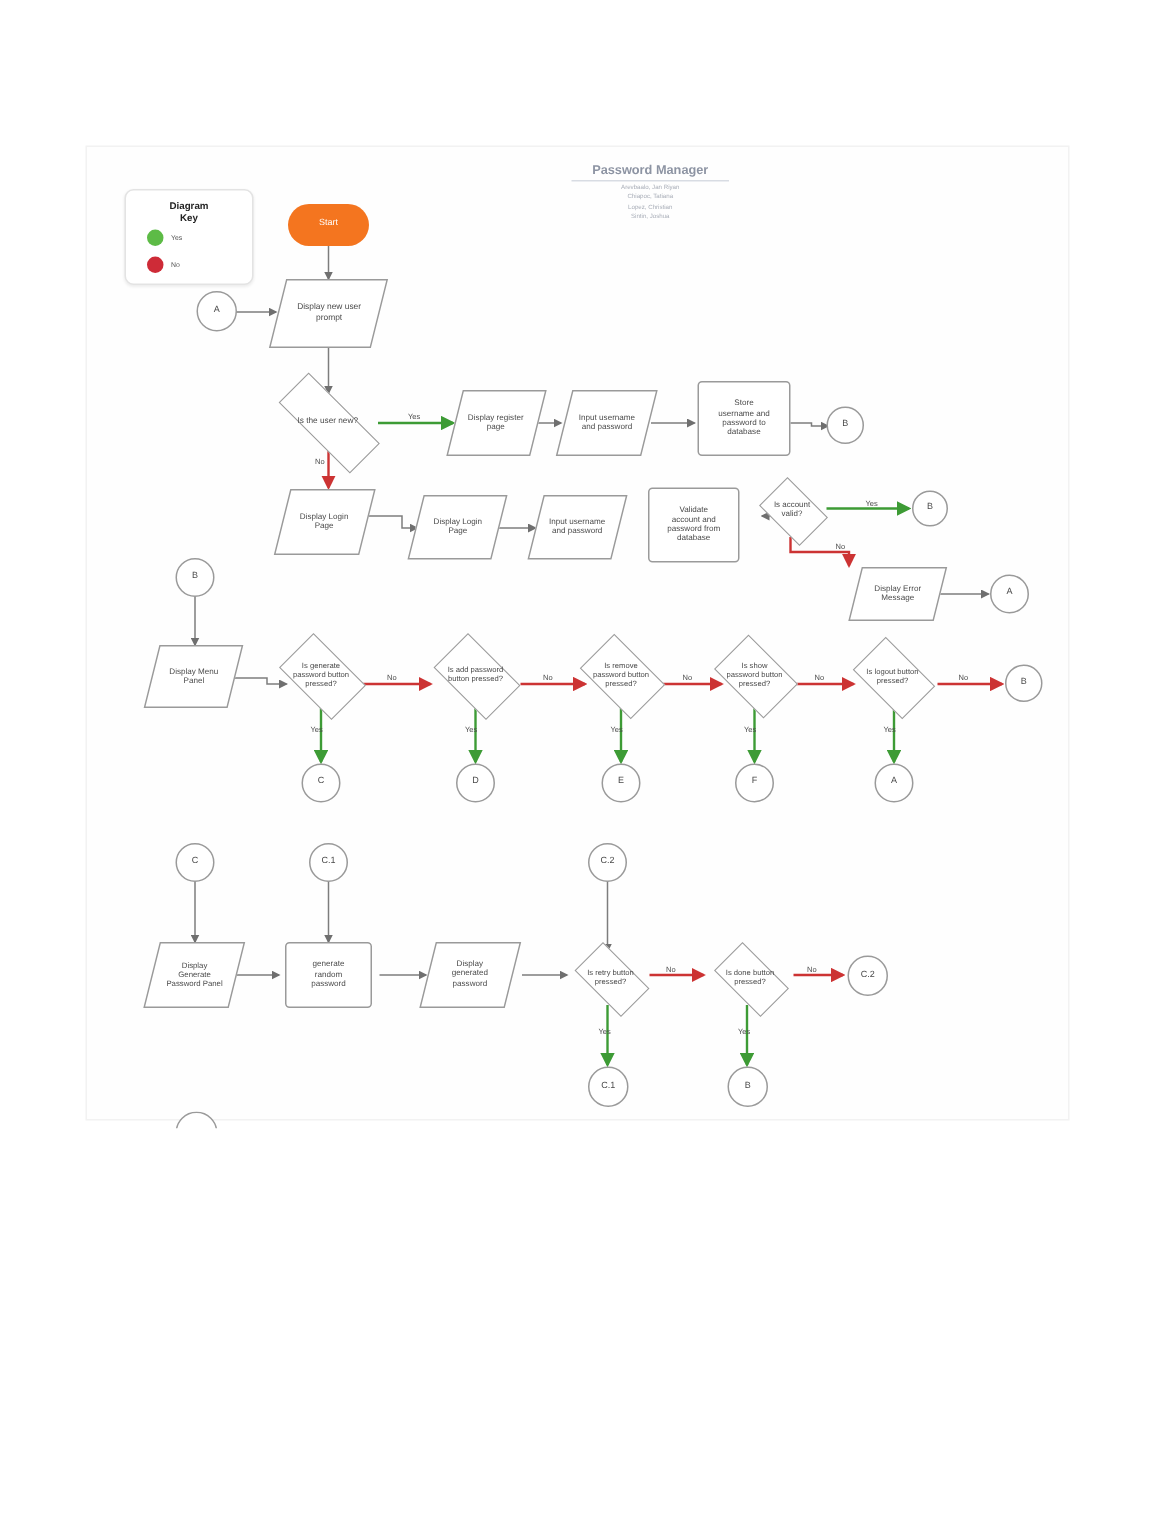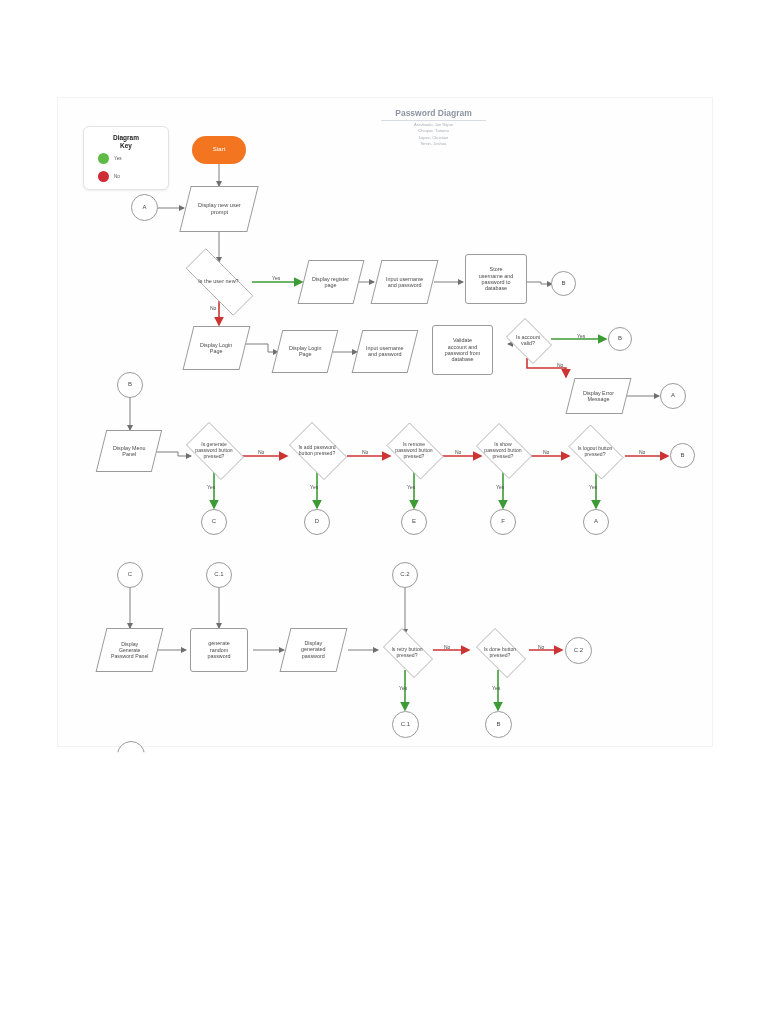--- a/index.html
+++ b/index.html
@@ -49,21 +49,21 @@
   #authors{position:absolute;left:381px;top:122px;width:105px;
            text-align:center;font-size:4.1px;color:#a9aeb8;line-height:1.55;}
 </style>
 </head>
 <body>
 
 <div id="page"></div>
 
 <div id="canvas">
 
-  <div id="title">Password Diagram</div>
+  <div id="title">Password Manager</div>
   <div id="authors">
     <div>Arevbaalo, Jan Riyan</div>
     <div>Chiapoc, Tatiana</div>
     <div>Lopez, Christian</div>
     <div>Sintin, Joshua</div>
   </div>
 
   <div id="legend">
     <div class="ltitle">
       <div>Diagram</div>

